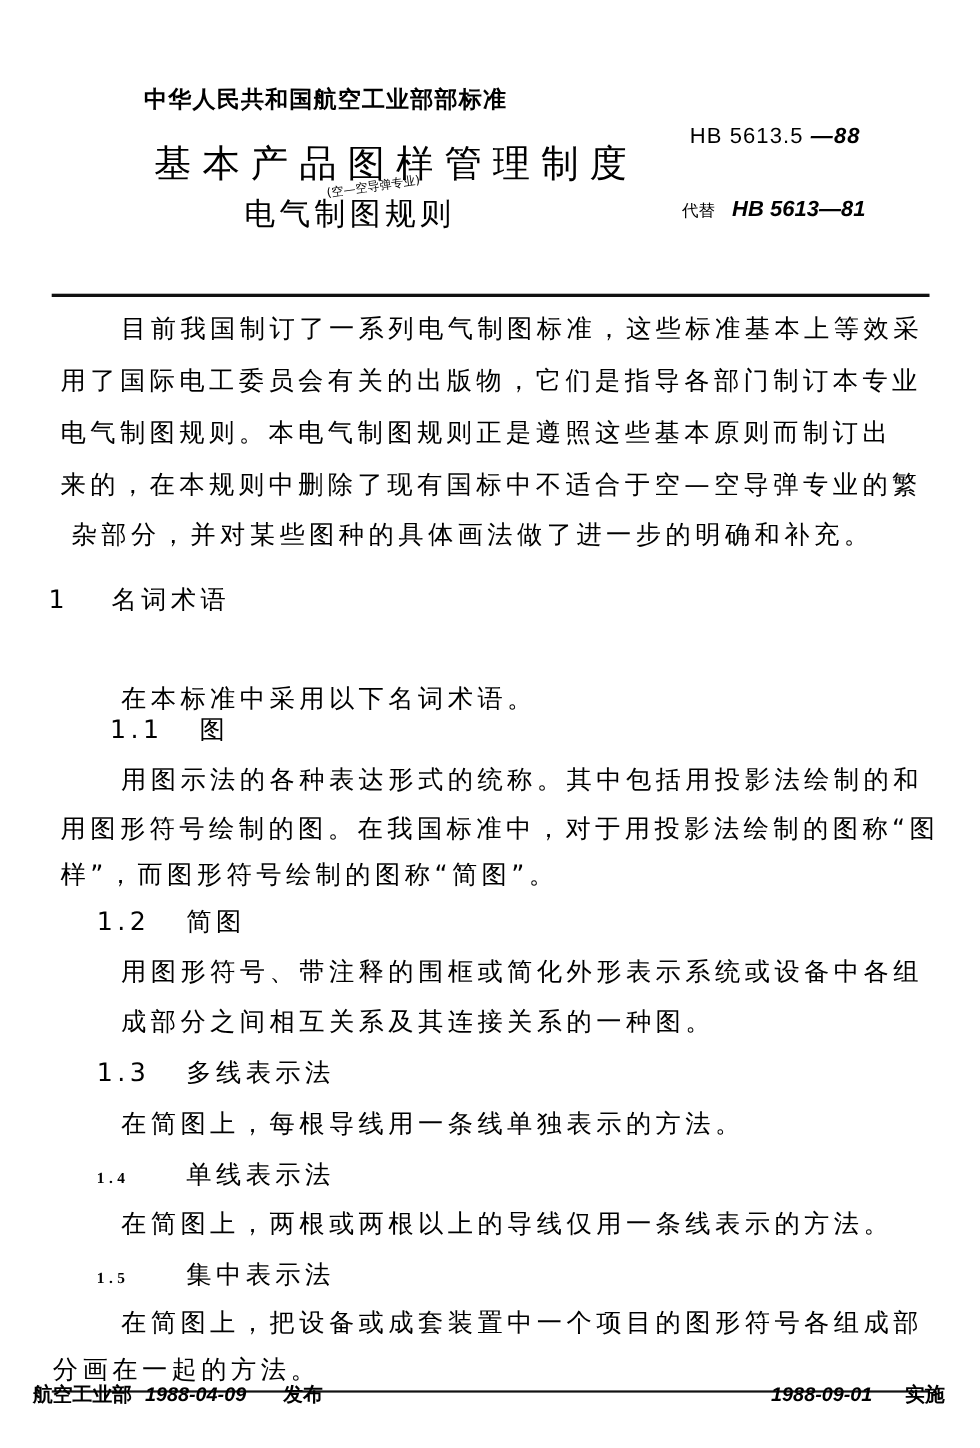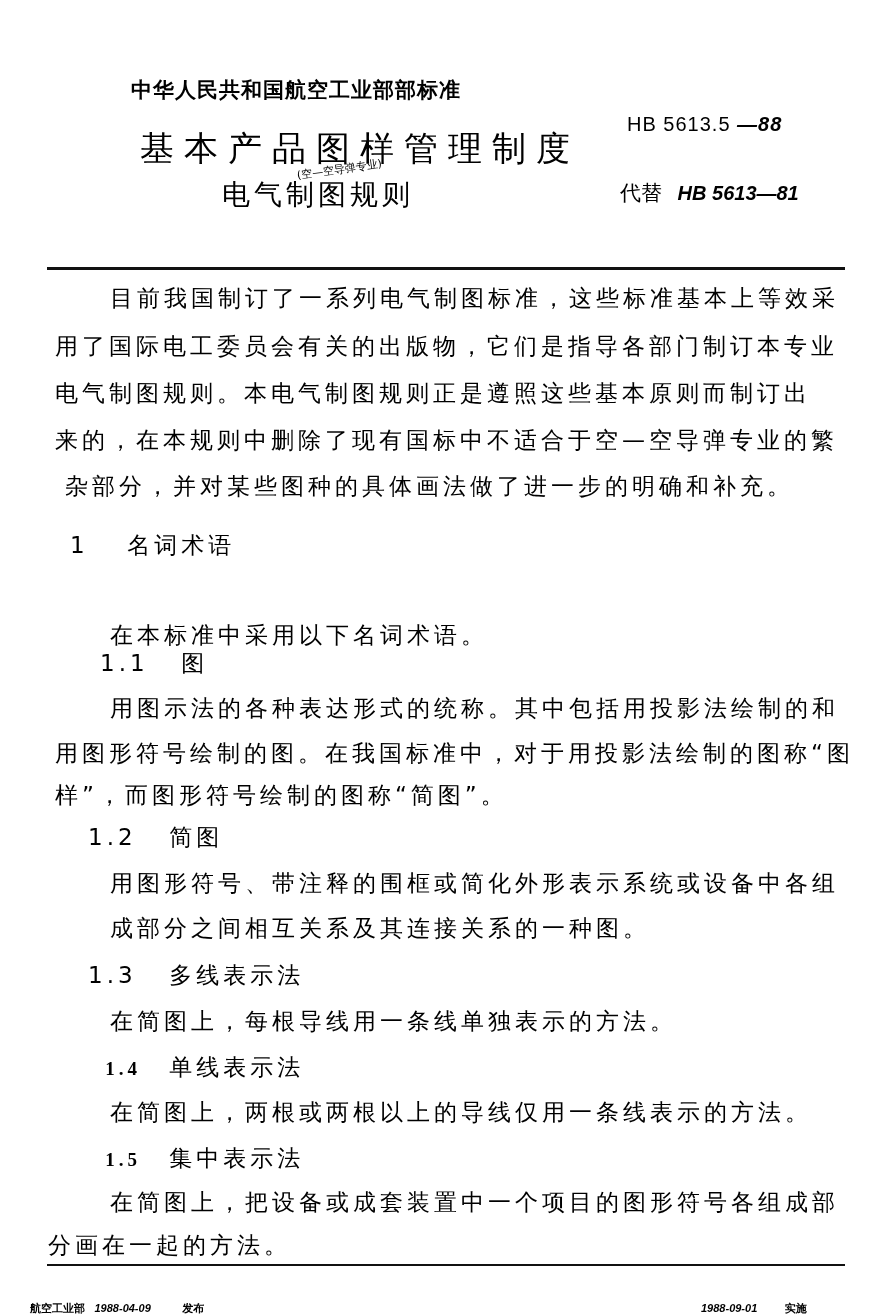--- a/index.html
+++ b/index.html
@@ -8,28 +8,28 @@
       color: #000; font-family: "DejaVu Sans", sans-serif;
     }
     .abs { position: absolute; white-space: nowrap; }
     .issuer { left: 131px; top: 76px; font-size: 21px; font-weight: bold; letter-spacing: 1px; }
     .title1 { left: 140px; top: 126px; font-size: 34px; font-family: "DejaVu Serif", serif; letter-spacing: 10px; font-weight: normal; }
     .title2 { left: 222px; top: 176px; font-size: 28px; font-family: "DejaVu Serif", serif; letter-spacing: 4px; }
     .subnote { left: 296px; top: 168px; font-size: 11px; transform: rotate(-8deg); transform-origin: left top; }
     .stdno { left: 588px; top: 113px; font-size: 20px; font-family: "Liberation Sans", sans-serif; letter-spacing: 1px; margin-left: 39px; }
     .stdno b { font-style: italic; }
     .replace { left: 620px; top: 179px; font-size: 20px; font-family: "Liberation Sans", sans-serif; }
-    .replace .lbl { font-size: 21px; margin-right: 10px; }
+    .replace .lbl { font-size: 15px; margin-right: 10px; }
     .replace .num { font-style: italic; font-weight: bold; }
     .rule-top { left: 47px; top: 267px; width: 798px; height: 3px; background: #111; }
     .rule-bot { left: 47px; top: 1264px; width: 798px; height: 2px; background: #111; }
     .ln { position: absolute; white-space: nowrap; font-size: 23px; letter-spacing: 4px; }
     .secnum { display: inline-block; width: 70px; }
-    .secnum.bold { font-weight: bold; font-family: "Liberation Serif", serif; font-size: 19px; text-align: center; }
-    .footer { top: 1301px; font-size: 11px; }
+    .secnum.bold { font-weight: bold; font-family: "Liberation Serif", serif; font-size: 14px; }
+    .footer { top: 1256px; font-size: 18px; }
     .footer .b { font-weight: bold; }
     .footer .d { font-style: italic; font-weight: bold; font-family: "Liberation Sans", sans-serif; margin: 0 6px; }
   </style>
 </head>
 <body>
 
 <div>
 
   <div class="abs issuer">中华人民共和国航空工业部部标准</div>
 
@@ -48,21 +48,21 @@
   </div>
 
   <div class="abs rule-top"></div>
 
   <div class="ln" style="left:110px; top:283px;text-align:right;">目前我国制订了一系列电气制图标准，这些标准基本上等效采</div>
   <div class="ln" style="left:55px; top:331px;">用了国际电工委员会有关的出版物，它们是指导各部门制订本专业</div>
   <div class="ln" style="left:55px; top:378px;">电气制图规则。本电气制图规则正是遵照这些基本原则而制订出</div>
   <div class="ln" style="left:55px; top:425px;">来的，在本规则中删除了现有国标中不适合于空—空导弹专业的繁</div>
   <div class="ln" style="left:65px; top:471px;">杂部分，并对某些图种的具体画法做了进一步的明确和补充。</div>
 
-  <div class="ln" style="left:70px; top:530px;">
+  <div class="ln" style="left:44px; top:530px;">
     <span class="secnum" style="width:46px;">1</span>
     <span>名词术语</span>
   </div>
   <div class="ln" style="left:110px; top:600px;margin-top:20px;">在本标准中采用以下名词术语。</div>
 
   <div class="ln" style="left:100px; top:648px;">
     <span class="secnum">1.1</span>
     <span>图</span>
   </div>
   <div class="ln" style="left:110px; top:693px;">用图示法的各种表达形式的统称。其中包括用投影法绘制的和</div>

